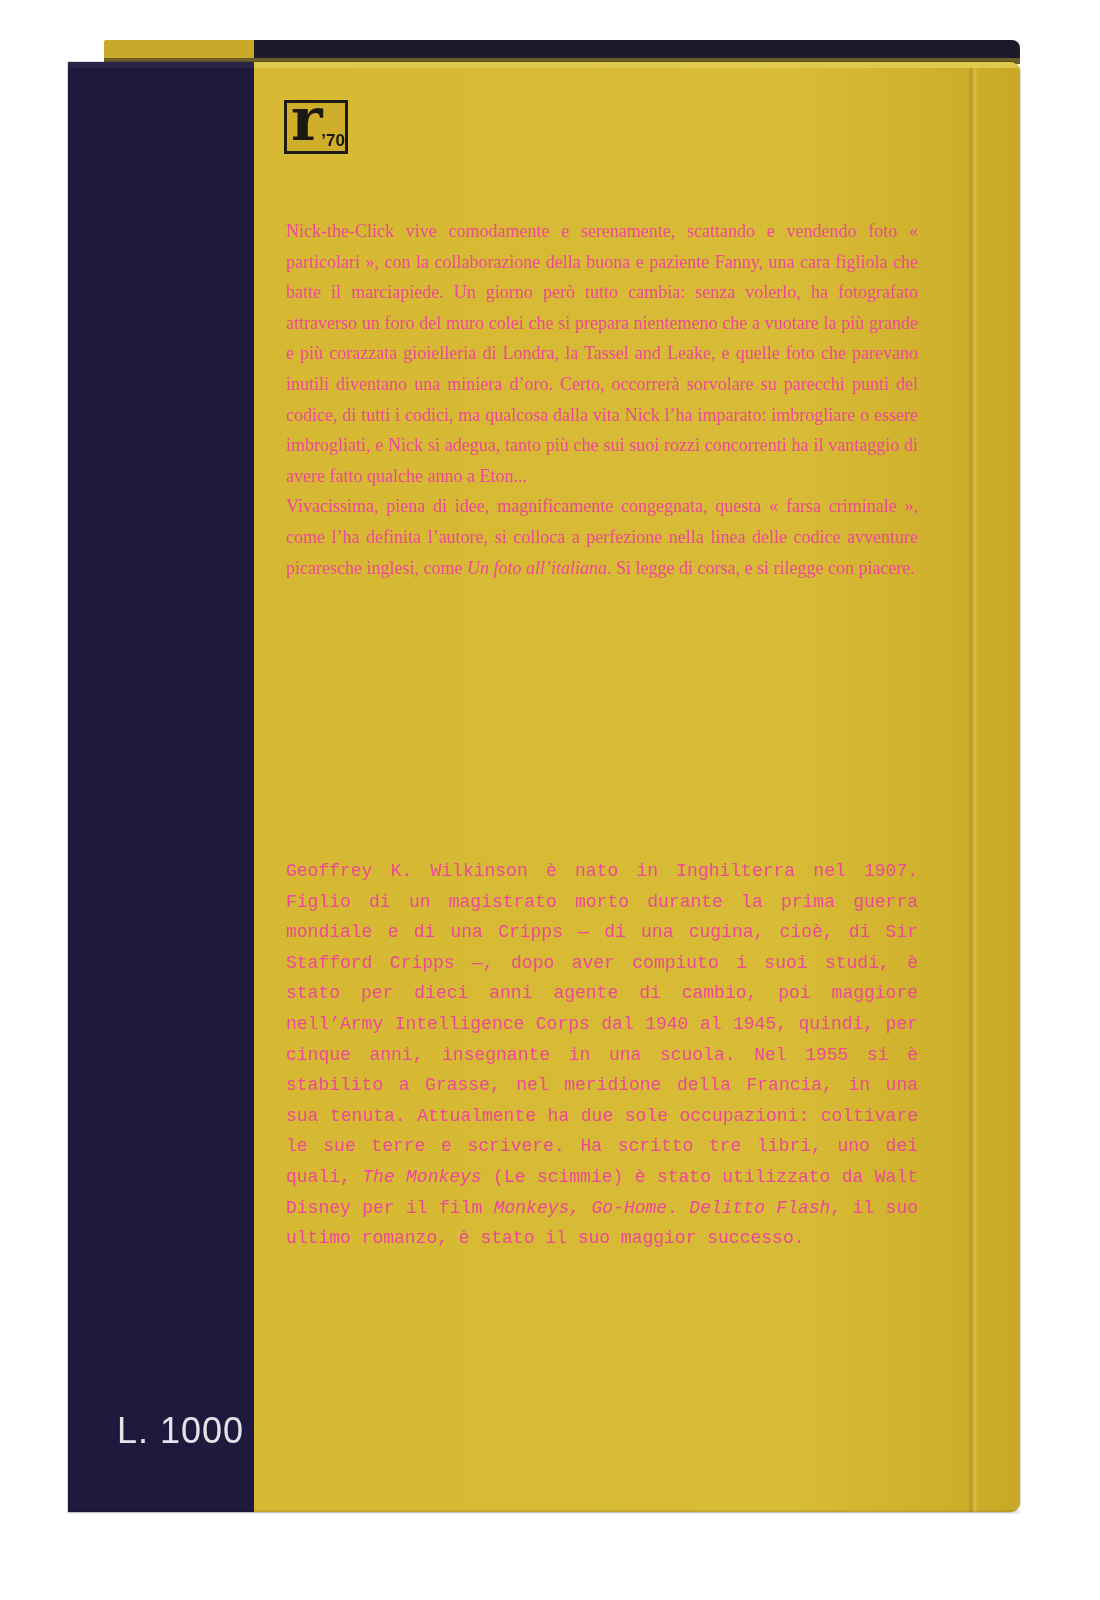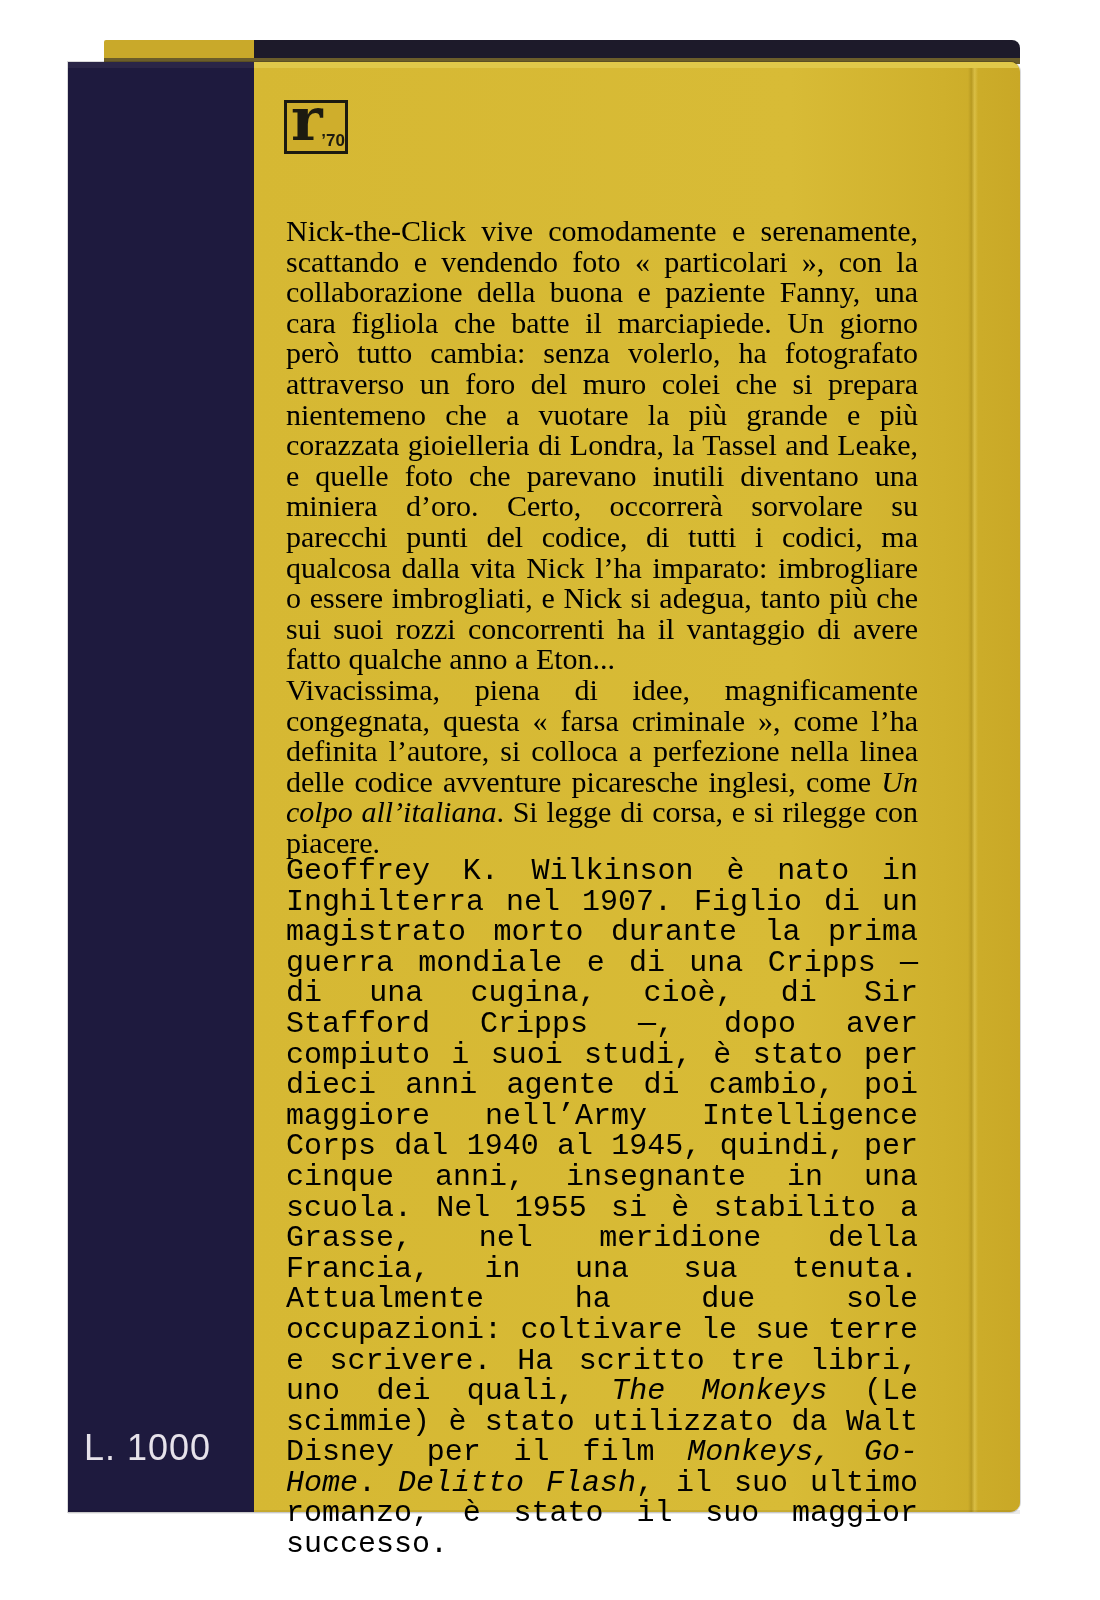--- a/index.html
+++ b/index.html
@@ -55,35 +55,34 @@
       position: absolute; left: 4px; top: -14px;
       font-size: 60px; font-weight: bold; line-height: 1;
     }
     .logo .num {
       position: absolute; right: 0; bottom: 2px;
       font-family: "Liberation Sans", "DejaVu Sans", sans-serif;
       font-size: 17px; font-weight: bold; line-height: 1; text-align: center;
     }
     .text-block {
       position: absolute; left: 286px; width: 632px;
-      font-size: 30px; line-height: 30.6px;
-      color: #000000;
+      font-size: 18px; line-height: 30.6px;
+      color: #ec4899;
       text-align: justify;
       hyphens: manual;
     }
     .text-block p { margin: 0; }
     .blurb { top: 216px; }
     .bio { top: 856px; font-family: Liberation Mono, monospace; }
     .text-block em { font-style: italic; }
     .price {
       position: absolute; left: 84px; top: 1410px; width: 160px;
       font-family: "Liberation Sans", "DejaVu Sans", sans-serif;
       font-size: 36px; color: #e6e2ea; letter-spacing: 1px;
-      text-align: left;
-      margin-top: 17px;
+      text-align: right;
     }
     .bottom-shadow {
       position: absolute; left: 68px; top: 1510px; width: 952px; height: 4px;
       background: rgba(0,0,0,0.08);
     }
   </style>
 </head>
 <body>
 
 <div class="back-top">
@@ -97,21 +96,21 @@
   <div class="cover-topedge"></div>
 </div>
 
 <div class="logo">
   <span class="r">r</span>
   <span class="num">’70</span>
 </div>
 
 <div class="text-block blurb">
   <p>Nick-the-Click vive comodamente e serenamente, scattando e vendendo foto « particolari », con la collaborazione della buona e paziente Fanny, una cara figliola che batte il marciapiede. Un giorno però tutto cambia: senza volerlo, ha fotografato attraverso un foro del muro colei che si prepara nientemeno che a vuotare la più grande e più corazzata gioielleria di Londra, la Tassel and Leake, e quelle foto che parevano inutili diventano una miniera d’oro. Certo, occorrerà sorvolare su parecchi punti del codice, di tutti i codici, ma qualcosa dalla vita Nick l’ha imparato: imbrogliare o essere imbrogliati, e Nick si adegua, tanto più che sui suoi rozzi concorrenti ha il vantaggio di avere fatto qualche anno a Eton...</p>
-  <p><span>Vivacissima, piena di idee, magnificamente congegnata, questa « farsa criminale », come l’ha definita l’autore, si colloca a perfezione nella linea delle codice avventure picaresche inglesi, come </span><em>Un colpo all’italiana</em><span>. Si legge di corsa, e si rilegge con piacere.</span></p>
+  <p><span>Vivacissima, piena di idee, magnificamente congegnata, questa « farsa criminale », come l’ha definita l’autore, si colloca a perfezione nella linea delle codice avventure picaresche inglesi, come </span><em>Un foto all’italiana</em><span>. Si legge di corsa, e si rilegge con piacere.</span></p>
 </div>
 
 <div class="text-block bio">
   <p><span>Geoffrey K. Wilkinson è nato in Inghilterra nel 1907. Figlio di un magistrato morto durante la prima guerra mondiale e di una Cripps — di una cugina, cioè, di Sir Stafford Cripps —, dopo aver compiuto i suoi studi, è stato per dieci anni agente di cambio, poi maggiore nell’Army Intelligence Corps dal 1940 al 1945, quindi, per cinque anni, insegnante in una scuola. Nel 1955 si è stabilito a Grasse, nel meridione della Francia, in una sua tenuta. Attualmente ha due sole occupazioni: coltivare le sue terre e scrivere. Ha scritto tre libri, uno dei quali, </span><em>The Monkeys</em><span> (Le scimmie) è stato utilizzato da Walt Disney per il film </span><em>Monkeys, Go-Home</em><span>. </span><em>Delitto Flash</em><span>, il suo ultimo romanzo, è stato il suo maggior successo.</span></p>
 </div>
 
 <div class="price">L. 1000</div>
 <div class="bottom-shadow"></div>
 
 </body></html>

